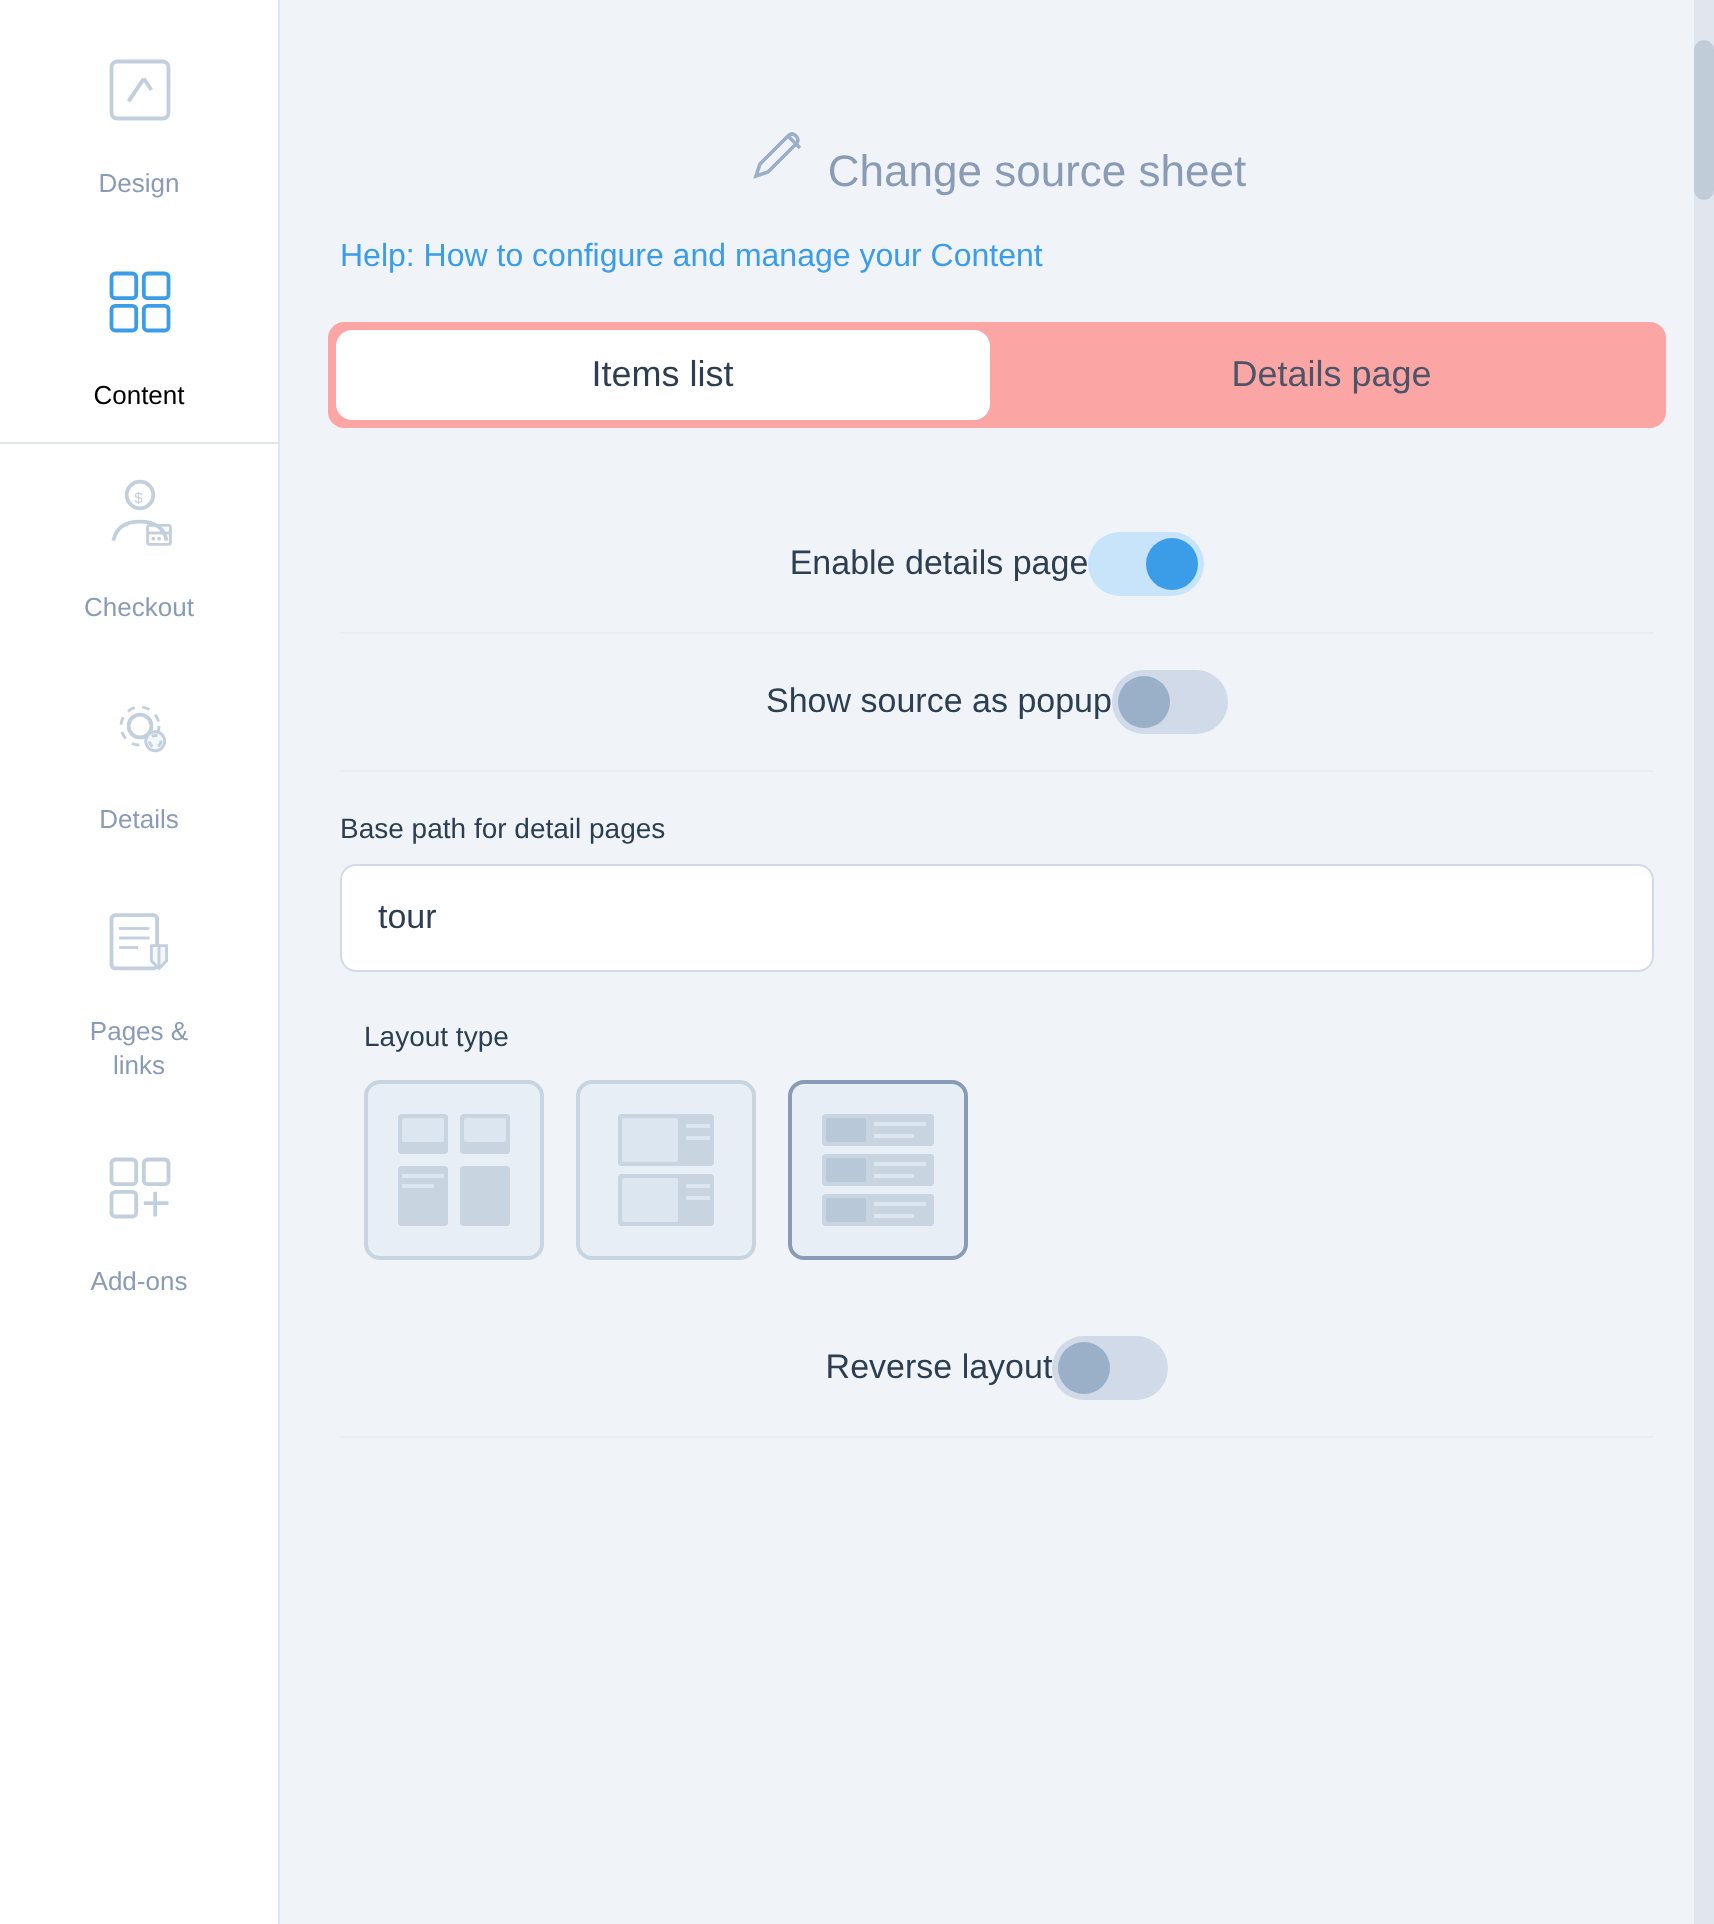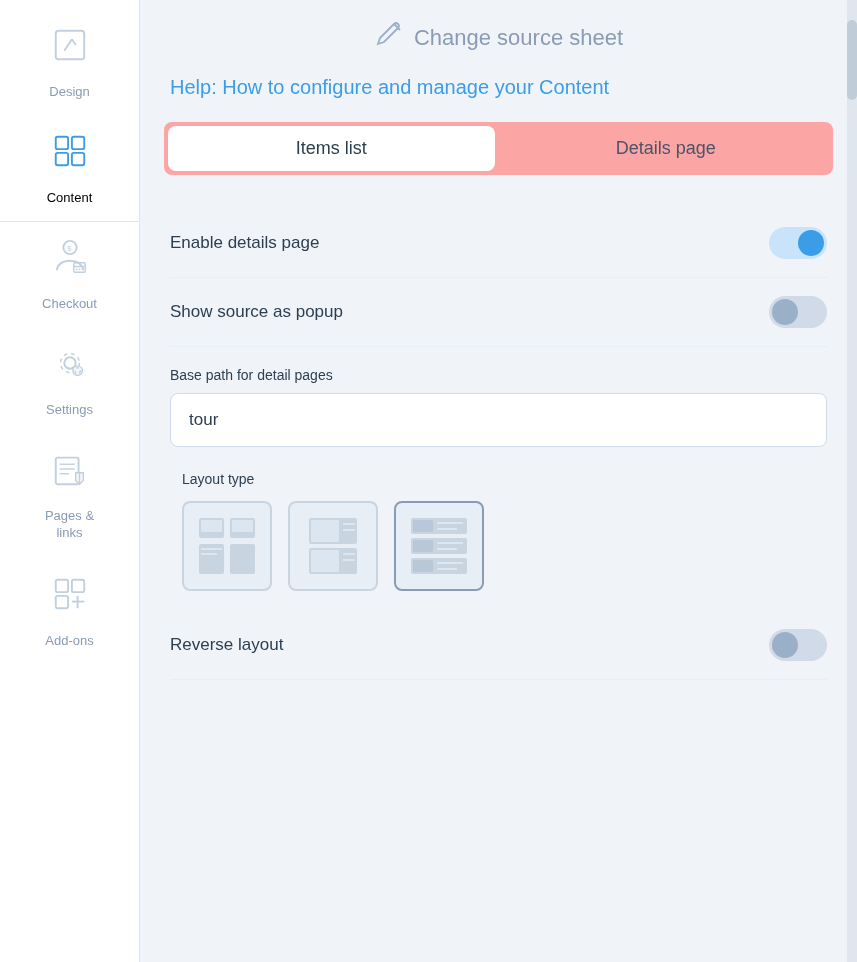--- a/index.html
+++ b/index.html
@@ -51,39 +51,40 @@
       flex: 1;
       background: #f0f4f8;
       padding: 0;
       position: relative;
       overflow-y: auto;
     }
 
     
     .header {
       display: flex;
-      align-items: center;
+      align-items: flex-end;
       justify-content: center;
       gap: 12px;
       padding: 22px 30px 18px;
       background: #f0f4f8;
+      margin-top: 44px;
     }
     .header-title {
       font-size: 22px;
       color: #8a9bb5;
       font-weight: 400;
     }
     .pencil-icon {
       color: #9bb0c8;
     }
 
     
     .help-link {
       color: #3b9de8;
-      font-size: 20px;
+      font-size: 16px;
       padding: 0 30px 20px;
       line-height: 1.5;
       cursor: pointer;
       display: block;
     }
 
     
     .tabs-container {
       display: flex;
       margin: 0 24px 24px;
@@ -112,21 +113,21 @@
 
     
     .panel {
       padding: 10px 30px;
     }
 
     
     .toggle-row {
       display: flex;
       align-items: center;
-      justify-content: space-between;
+      justify-content: center;
       padding: 18px 0;
       border-bottom: 1px solid #e8eef5;
     }
     .toggle-label {
       font-size: 17px;
       color: #2c3e50;
       font-weight: 400;
     }
 
     
@@ -267,21 +268,21 @@
     <span>Checkout</span>
   </div>
 
   <div class="sidebar-item">
     <svg viewBox="0 0 40 40" fill="none" xmlns="http://www.w3.org/2000/svg">
       <circle cx="20" cy="20" r="6" stroke="#9ab0c8" stroke-width="2" fill="none"></circle>
       <circle cx="20" cy="20" r="10" stroke="#9ab0c8" stroke-width="1.5" fill="none" stroke-dasharray="4 4"></circle>
       <circle cx="28" cy="28" r="5" stroke="#9ab0c8" stroke-width="1.5" fill="#f0f4f8"></circle>
       <circle cx="28" cy="28" r="3" stroke="#9ab0c8" stroke-width="1.5" fill="none" stroke-dasharray="3 3"></circle>
     </svg>
-    <span>Settings</span>
+    <span>Details</span>
   </div>
 
   <div class="sidebar-item">
     <svg viewBox="0 0 40 40" fill="none" xmlns="http://www.w3.org/2000/svg">
       <rect x="5" y="8" width="24" height="28" rx="2" stroke="#9ab0c8" stroke-width="2" fill="none"></rect>
       <line x1="9" y1="15" x2="25" y2="15" stroke="#9ab0c8" stroke-width="1.5"></line>
       <line x1="9" y1="20" x2="25" y2="20" stroke="#9ab0c8" stroke-width="1.5"></line>
       <line x1="9" y1="25" x2="19" y2="25" stroke="#9ab0c8" stroke-width="1.5"></line>
       <path d="M26 24 L34 24 L34 32 L30 36 L26 32 Z" stroke="#9ab0c8" stroke-width="1.5" fill="#f0f4f8"></path>
       <line x1="30" y1="36" x2="30" y2="24" stroke="#9ab0c8" stroke-width="1.5"></line>

